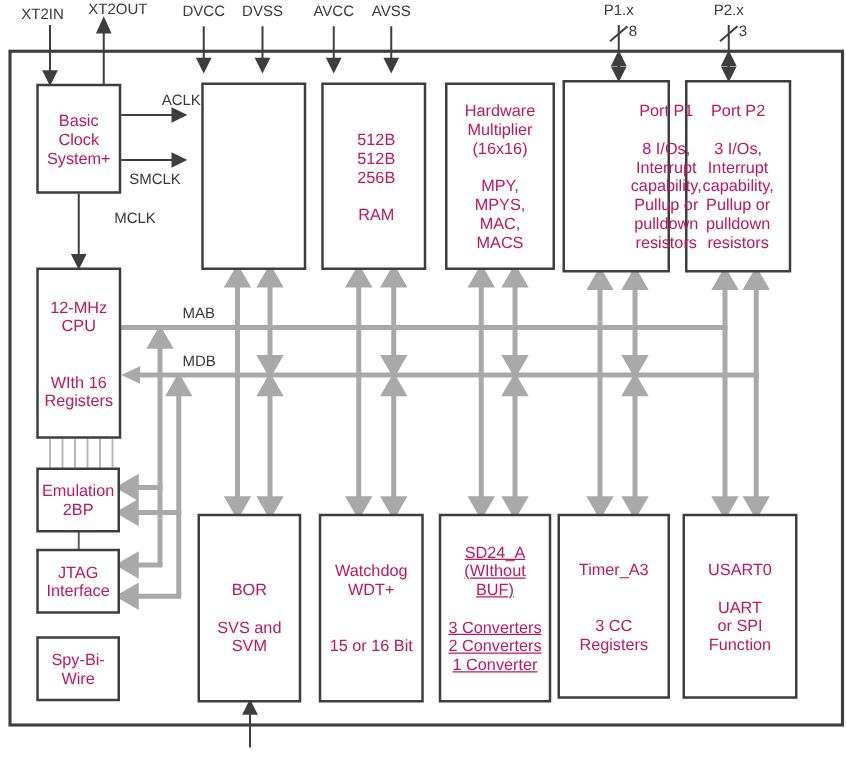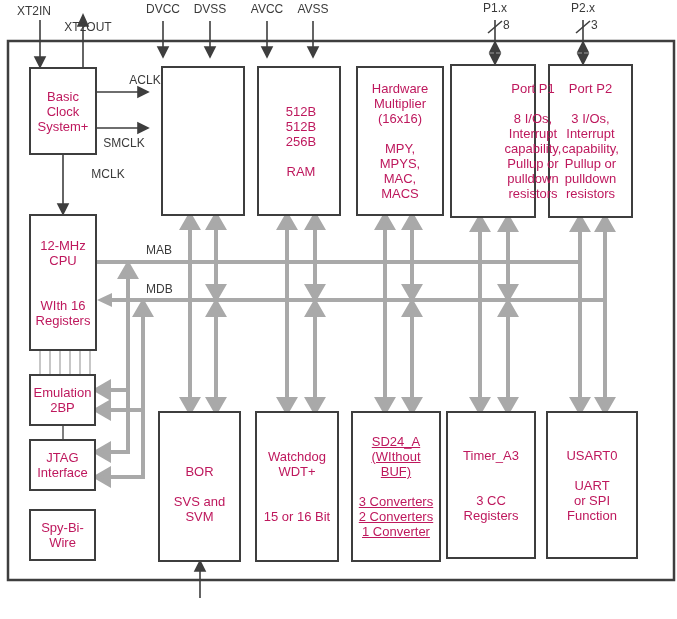--- a/index.html
+++ b/index.html
@@ -254,21 +254,21 @@
 
 3 CC
 Registers</div>
 <div class="blk" style="left:547px;top:412px;width:90px;height:146px;">USART0
 
 UART
 or SPI
 Function</div>
 
 <div class="lbl" style="left:8px;top:4px;width:52px;">XT2IN</div>
-<div class="lbl" style="left:58px;top:20px;width:60px;">XT2OUT</div>
+<div class="lbl" style="left:58px;top:0;width:60px;text-align:right;">XT2OUT</div>
 <div class="lbl" style="left:139px;top:2px;width:48px;">DVCC</div>
 <div class="lbl" style="left:186px;top:2px;width:48px;">DVSS</div>
 <div class="lbl" style="left:243px;top:2px;width:48px;">AVCC</div>
 <div class="lbl" style="left:289px;top:2px;width:48px;">AVSS</div>
 <div class="lbl" style="left:471px;top:1px;width:48px;">P1.x</div>
 <div class="lbl left" style="left:503px;top:18px;width:18px;">8</div>
 <div class="lbl" style="left:559px;top:1px;width:48px;">P2.x</div>
 <div class="lbl left" style="left:591px;top:18px;width:18px;">3</div>
 
 <div class="lbl left" style="left:146px;top:243px;width:40px;">MAB</div>

